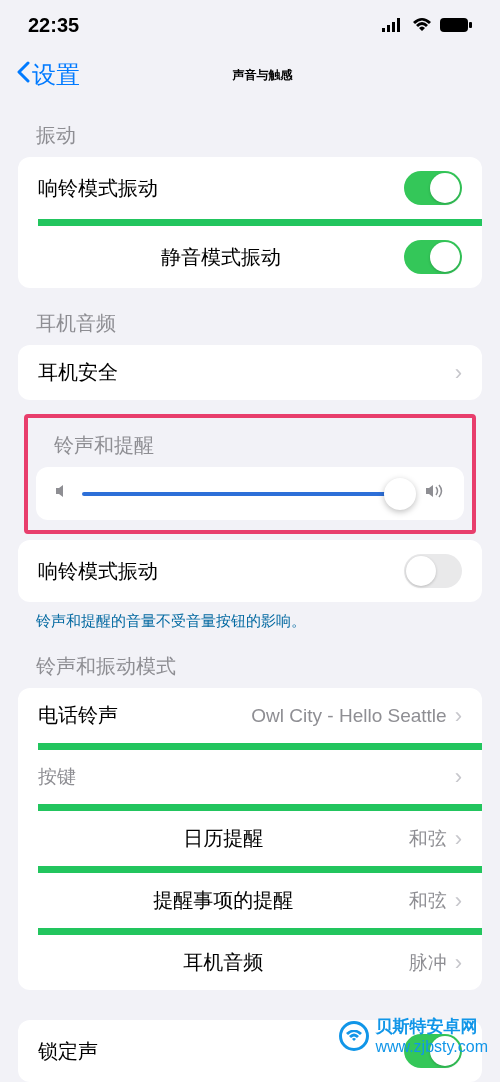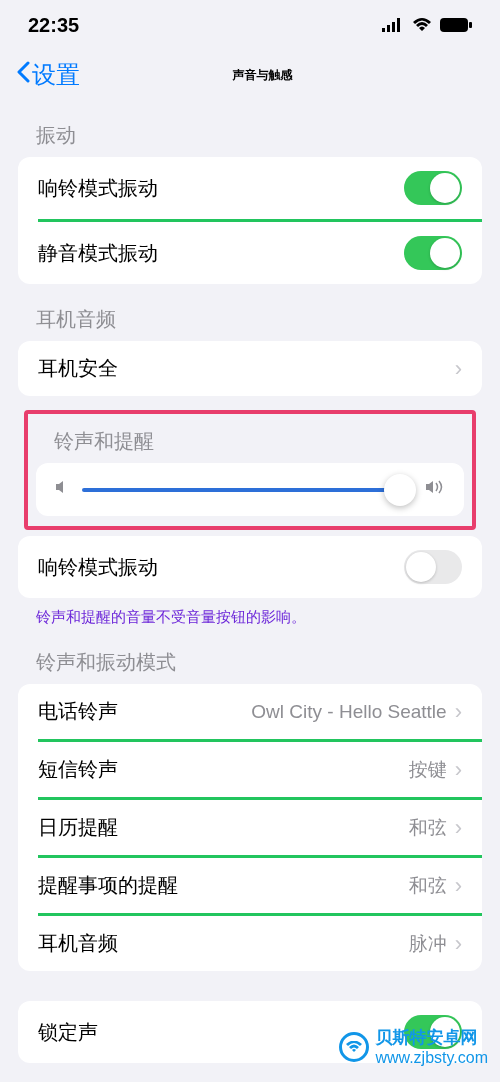--- a/index.html
+++ b/index.html
@@ -59,21 +59,21 @@
       overflow: hidden;
     }
     .row {
       display: flex;
       align-items: center;
       justify-content: space-between;
       padding: 14px 20px;
       min-height: 52px;
       font-size: 20px;
     }
-    .row + .row { border-top: 3px solid #22c55e; margin-left: 20px; padding-left: 0; }
+    .row + .row { border-top: 7px solid #22c55e; margin-left: 20px; padding-left: 0; text-align: center; }
     .row .label { flex: 1; }
     .row .value { color: #8e8e93; font-size: 19px; }
     .chevron {
       color: #c7c7cc;
       margin-left: 8px;
       font-size: 22px;
       line-height: 1;
     }
     .toggle {
       width: 58px; height: 34px;
@@ -121,26 +121,26 @@
       right: -4px;
       top: -14px;
       width: 32px; height: 32px;
       background: #fff;
       border-radius: 50%;
       box-shadow: 0 2px 6px rgba(0,0,0,0.25);
     }
     .speaker-icon { color: #8e8e93; font-size: 18px; }
     .footer-note {
       padding: 10px 36px;
-      color: #6d28d9;
+      color: #0369a1;
       font-size: 15px;
     }
     .watermark {
       position: absolute;
-      bottom: 15px;
+      bottom: 26px;
       right: 12px;
       display: flex;
       align-items: center;
       gap: 6px;
       color: #1196e8;
       font-size: 17px;
       font-weight: 600;
     }
     .watermark .sub { font-size: 16px; color: #1196e8; font-weight: 400; display: block; }
     .wifi-logo {
@@ -243,21 +243,20 @@
 <div class="footer-note">铃声和提醒的音量不受音量按钮的影响。</div>
 
 <div class="section-header" style="padding-top:12px">铃声和振动模式</div>
 <div class="group">
   <div class="row">
     <span class="label">电话铃声</span>
     <span class="value">Owl City - Hello Seattle</span>
     <span class="chevron">›</span>
   </div>
   <div class="row">
-    <span class="label">短信铃声</span>
     <span class="value">按键</span>
     <span class="chevron">›</span>
   </div>
   <div class="row">
     <span class="label">日历提醒</span>
     <span class="value">和弦</span>
     <span class="chevron">›</span>
   </div>
   <div class="row">
     <span class="label">提醒事项的提醒</span>

